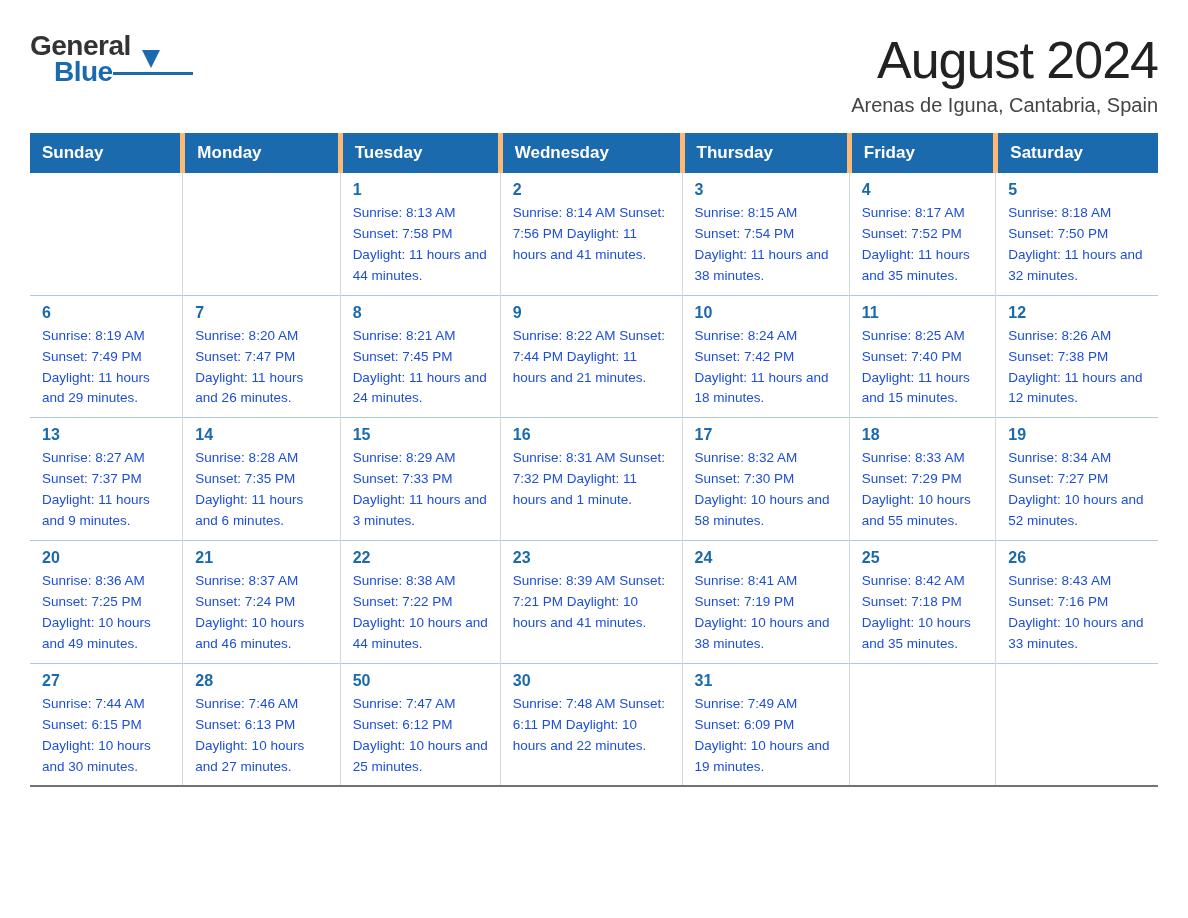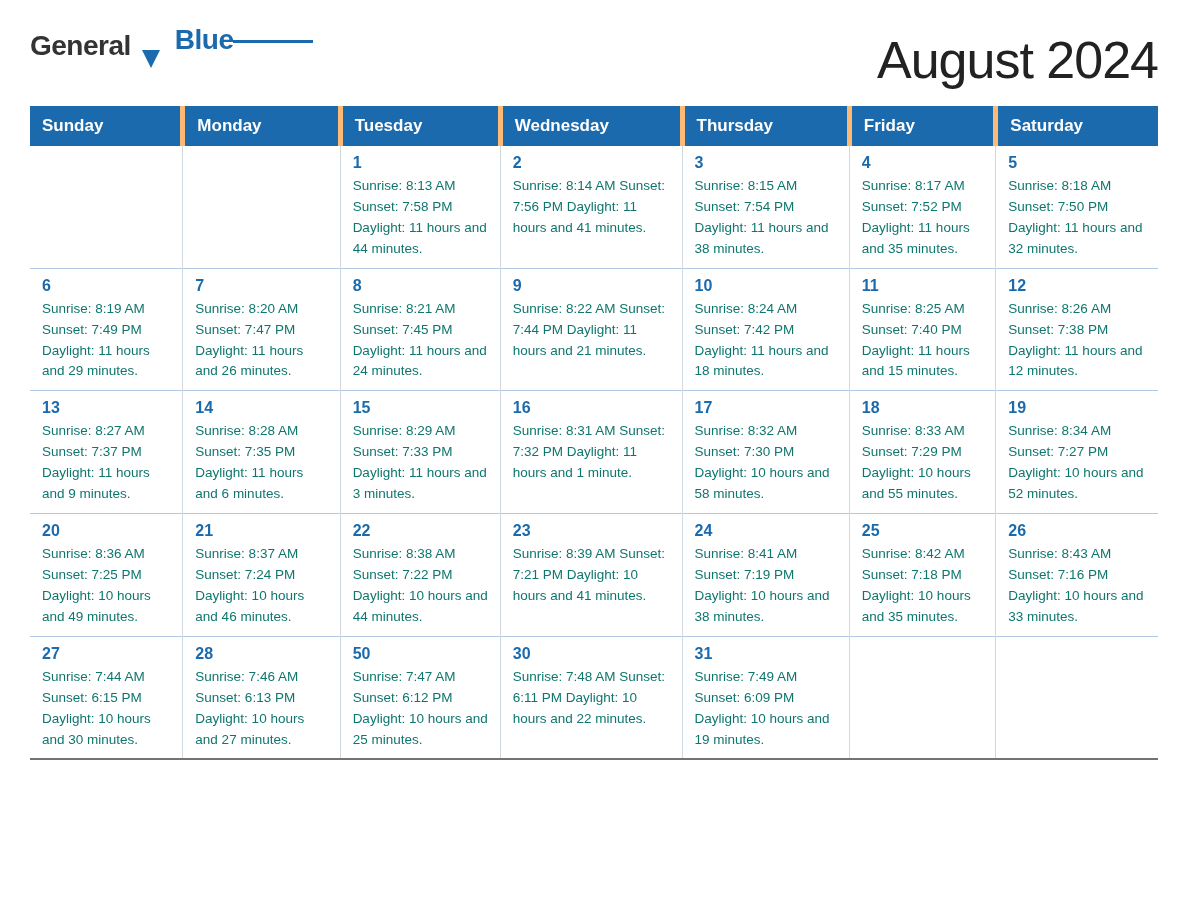--- a/index.html
+++ b/index.html
@@ -11,21 +11,21 @@
       min-height: 918px;
     }
     .header {
       display: flex;
       justify-content: space-between;
       align-items: flex-start;
       margin-bottom: 10px;
     }
     .logo {
       display: flex;
-      flex-direction: row;
+      flex-direction: column;
       align-items: flex-start;
     }
     .logo-text-general {
       font-size: 28px;
       font-weight: bold;
       color: #333;
       letter-spacing: -0.5px;
     }
     .logo-text-blue {
       font-size: 28px;
@@ -102,21 +102,21 @@
     }
     .day-num {
       font-size: 16px;
       font-weight: bold;
       color: #1a6aad;
       display: block;
       margin-bottom: 4px;
     }
     .day-info {
       font-size: 13.5px;
-      color: #0f766e;
+      color: #1d4ed8;
       line-height: 1.55;
     }
     .empty-cell {
       background: #fff;
     }
   </style>
 </head>
 <body>
 
 <div class="header">
@@ -129,20 +129,21 @@
         </svg>
       </span>
     </div>
     <div class="logo-row2">
       <span class="logo-text-blue">Blue</span>
       <div class="logo-line"></div>
     </div>
   </div>
   <div class="title-block">
     <div class="main-title">August 2024</div>
+    <div class="subtitle">Arenas de Iguna, Cantabria, Spain</div>
   </div>
 </div>
 
 <table>
   <thead>
     <tr>
     <th>Sunday</th>
         <th>Monday</th>
         <th>Tuesday</th>
         <th>Wednesday</th>

